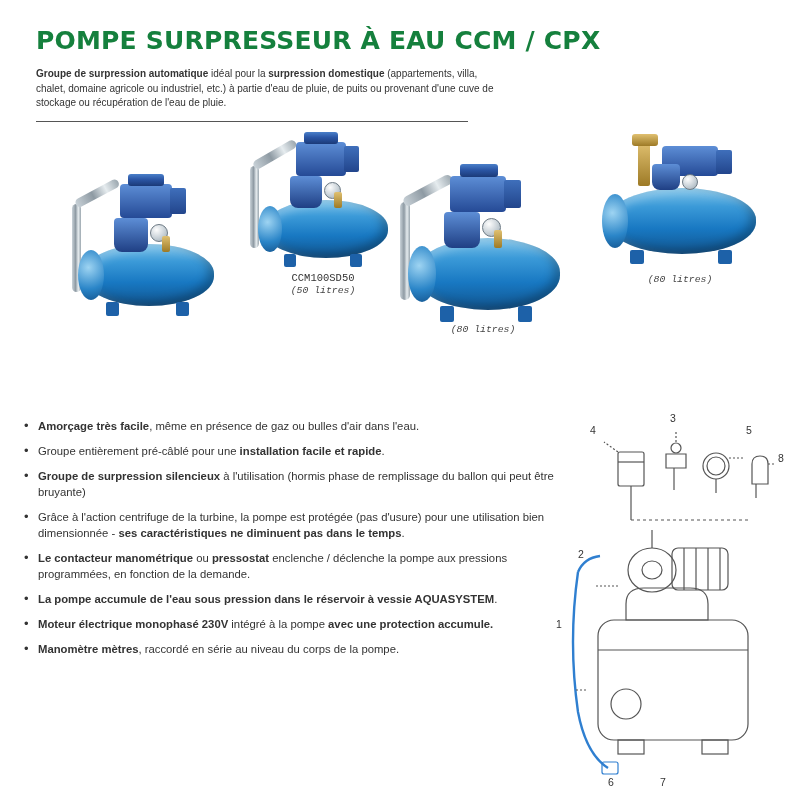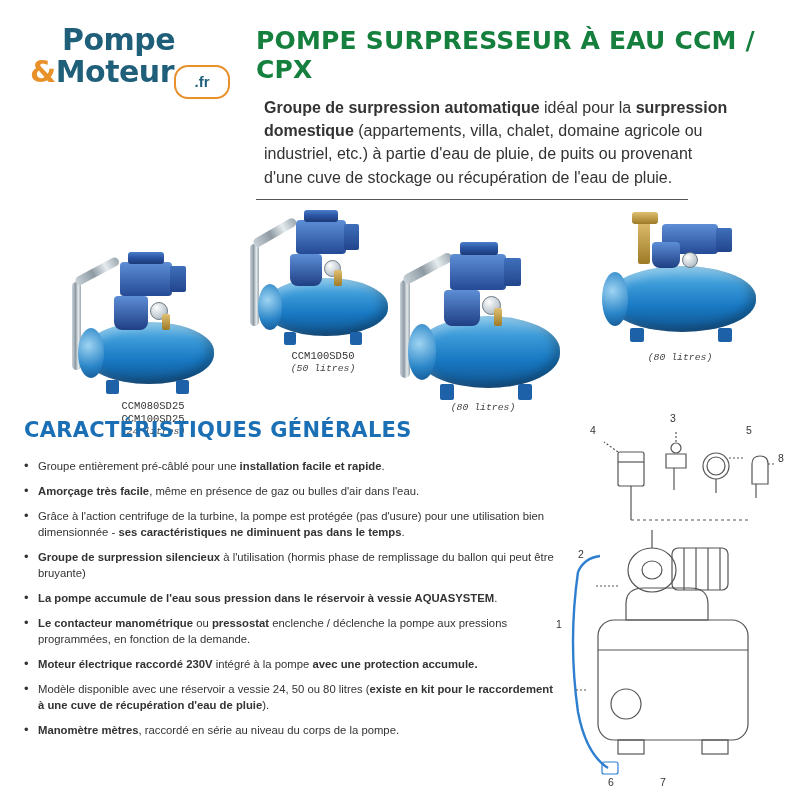--- a/index.html
+++ b/index.html
@@ -71,24 +71,24 @@
   }
   .doc-title {
     color: #15803d;
     font-size: 25px;
     font-weight: bold;
     letter-spacing: 0.2px;
     margin: 0 0 12px 0;
     font-family: "DejaVu Sans", sans-serif;
   }
   .doc-intro {
-    font-size: 16px;
+    font-size: 10px;
     line-height: 1.45;
     color: #333;
-    margin: 8px;
+    margin: 0;
     max-width: 470px;
   }
   .doc-intro b { font-weight: bold; }
   .header-rule {
     border: none;
     border-top: 1px solid #555;
     margin: 10px 0 0 0;
     width: 432px;
   }
 
@@ -224,27 +224,20 @@
     position: absolute;
     font-size: 10.5px;
     color: #333;
   }
 </style>
 </head>
 <body>
 
 <div class="header">
 
-  <div class="logo">
-    <div class="logo-line1">Pompe</div>
-    <div class="logo-line2">
-      <span class="logo-amp">&amp;</span><span>Moteur</span>
-    </div>
-    <div class="logo-fr">.fr</div>
-  </div>
 
   <div class="header-text">
     <h1 class="doc-title">POMPE SURPRESSEUR À EAU CCM / CPX</h1>
     <p class="doc-intro">
       <b>Groupe de surpression automatique</b><span> idéal pour la </span><b>surpression domestique</b><span> (appartements, villa, chalet, domaine agricole ou industriel, etc.) à partie d'eau de pluie, de puits ou provenant d'une cuve de stockage ou récupération de l'eau de pluie.</span>
     </p>
     <hr class="header-rule">
   </div>
 </div>
 
@@ -260,25 +253,20 @@
       <div class="tank-cap" style="left:20px; top:88px; width:26px; height:50px;"></div>
       <div class="foot" style="left:48px; top:140px; width:13px; height:14px;"></div>
       <div class="foot" style="left:118px; top:140px; width:13px; height:14px;"></div>
 
       <div class="pumphead" style="left:56px; top:56px; width:34px; height:34px;"></div>
       <div class="motor-body" style="left:62px; top:22px; width:52px; height:34px; border-radius:4px;"></div>
       <div class="motor-fan" style="left:112px; top:26px; width:16px; height:26px;"></div>
       <div class="motor" style="left:70px; top:12px; width:36px; height:12px;"></div>
       <div class="gauge" style="left:92px; top:62px; width:16px; height:16px;"></div>
       <div class="brass" style="left:104px; top:74px; width:8px; height:16px;"></div>
-    </div>
-    <div class="caption">
-      <div>CCM080SD25</div>
-      <div>CCM100SD25</div>
-      <div class="litres">(24 litres)</div>
     </div>
   </div>
 
   <div class="product" style="left:228px; top:-12px; width:190px;">
     <div class="pump" style="width:190px;height:150px;">
       <div class="pipe" style="left:22px; top:44px; width:9px; height:82px; border-radius:5px;"></div>
       <div class="pipe" style="left:26px; top:40px; width:48px; height:9px; border-radius:5px; transform:rotate(-30deg); transform-origin:left center;"></div>
       <div class="tank" style="left:36px; top:78px; width:124px; height:58px;"></div>
       <div class="tank-cap" style="left:30px; top:84px; width:24px; height:46px;"></div>
       <div class="foot" style="left:56px; top:132px; width:12px; height:13px;"></div>
@@ -330,30 +318,28 @@
       <div class="gauge" style="left:112px; top:50px; width:14px; height:14px;"></div>
     </div>
     <div class="caption">
       <div class="litres">(80 litres)</div>
     </div>
   </div>
 
 </div>
 
 <div class="features">
-  <h2>CARACTÉRISTIQUES GÉNÉRALES</h2>
   <ul class="feat-list">
+    <li><b>Amorçage très facile</b>, même en présence de gaz ou bulles d'air dans l'eau.</li>
     <li>Groupe entièrement pré-câblé pour une <b>installation facile et rapide</b>.</li>
-    <li><b>Amorçage très facile</b>, même en présence de gaz ou bulles d'air dans l'eau.</li>
+    <li><b>Groupe de surpression silencieux</b> à l'utilisation (hormis phase de remplissage du ballon qui peut être bruyante)</li>
     <li>Grâce à l'action centrifuge de la turbine, la pompe est protégée (pas d'usure) pour une utilisation bien dimensionnée - <b>ses caractéristiques ne diminuent pas dans le temps</b>.</li>
-    <li><b>Groupe de surpression silencieux</b> à l'utilisation (hormis phase de remplissage du ballon qui peut être bruyante)</li>
+    <li><b>Le contacteur manométrique</b> ou <b>pressostat</b> enclenche / déclenche la pompe aux pressions programmées, en fonction de la demande.</li>
     <li><b>La pompe accumule de l'eau sous pression dans le réservoir à vessie AQUASYSTEM</b>.</li>
-    <li><b>Le contacteur manométrique</b> ou <b>pressostat</b> enclenche / déclenche la pompe aux pressions programmées, en fonction de la demande.</li>
-    <li><b>Moteur électrique raccordé 230V</b> intégré à la pompe <b>avec une protection accumule.</b></li>
-    <li>Modèle disponible avec une réservoir a vessie 24, 50 ou 80 litres (<b>existe en kit pour le raccordement à une cuve de récupération d'eau de pluie</b>).</li>
+    <li><b>Moteur électrique monophasé 230V</b> intégré à la pompe <b>avec une protection accumule.</b></li>
     <li><b>Manomètre mètres</b>, raccordé en série au niveau du corps de la pompe.</li>
   </ul>
 </div>
 
 <div class="diagram">
   <svg width="236" height="382" viewBox="0 0 236 382">
     <g fill="none" stroke="#555" stroke-width="1.2">
 
       <rect x="42" y="212" width="150" height="120" rx="16" ry="16"></rect>
       <line x1="42" y1="242" x2="192" y2="242"></line>

